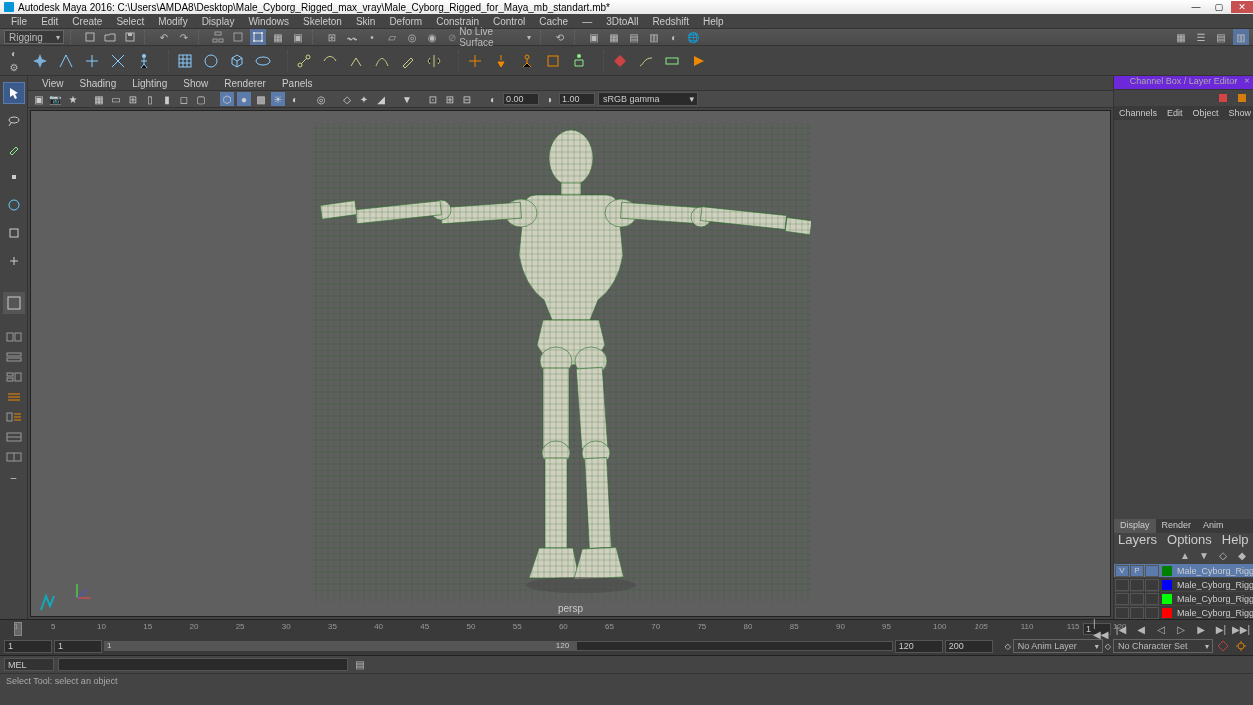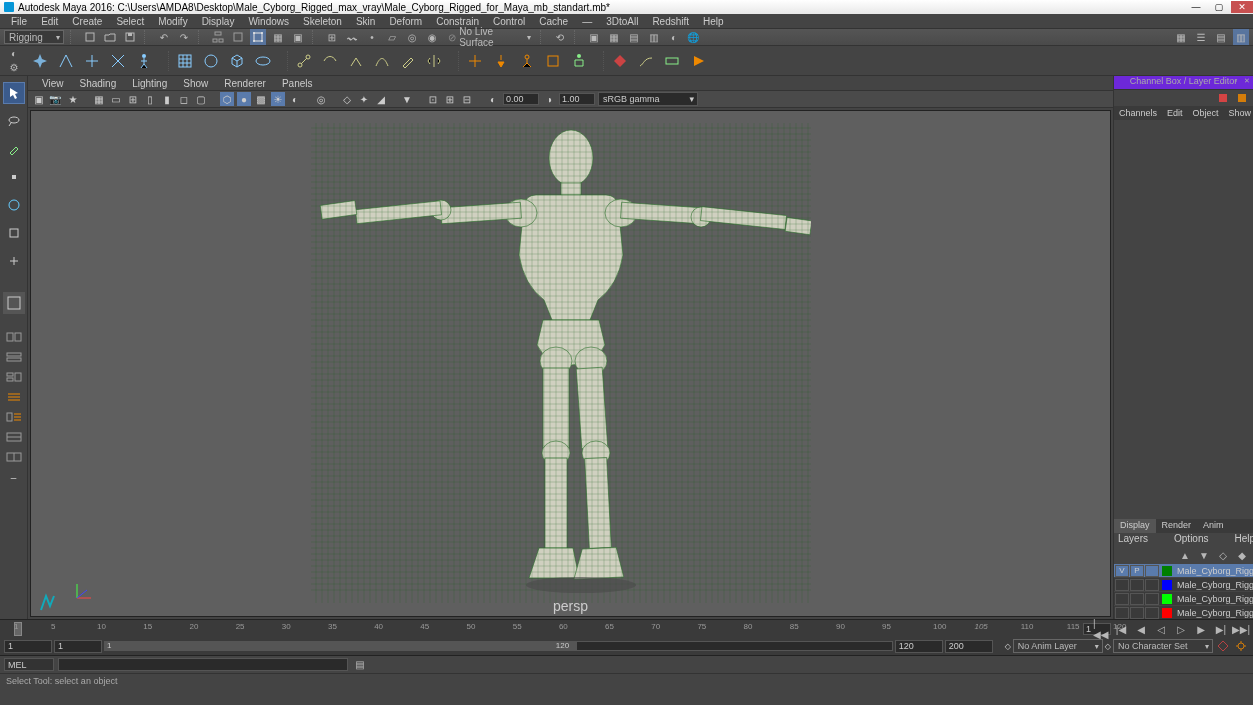--- a/index.html
+++ b/index.html
@@ -35,35 +35,35 @@
 .viewtoolbar { height:18px; background:#4a4a4a; display:flex; align-items:center; padding:0 4px; gap:3px; border-top:1px solid #333; border-bottom:1px solid #333; }
 .vtb { width:14px; height:14px; display:flex; align-items:center; justify-content:center; border:1px solid transparent; }
 .vtb.on { background:#5a7bac; }
 .numfield { width:36px; height:12px; background:#2a2a2a; border:1px solid #555; font-size:9px; color:#ccc; padding:0 2px; display:flex; align-items:center; }
 .gammabox { height:14px; background:#2a2a2a; border:1px solid #555; padding:0 14px 0 4px; font-size:9px; display:flex; align-items:center; position:relative; width:100px; }
 .gammabox::after { content:'▾'; position:absolute; right:3px; }
 
 .viewport { flex:1; background:#5f5f5f; position:relative; border:1px solid #222; margin:2px; overflow:hidden; }
 .viewport .axis { position:absolute; left:42px; bottom:14px; width:24px; height:24px; }
 .viewport .crank { position:absolute; left:6px; bottom:2px; width:22px; height:22px; }
-.persp-label { position:absolute; bottom:2px; left:50%; transform:translateX(-50%); font-size:14px; color:#ccc; }
+.persp-label { position:absolute; bottom:2px; left:50%; transform:translateX(-50%); font-size:10px; color:#ccc; }
 .cyborg { position:absolute; left:280px; top:12px; width:500px; height:480px; }
 
 .sidepanel { width:140px; background:#444; display:flex; flex-direction:column; border-left:1px solid #333; }
 .sidehead { height:14px; background:#6d28d9; font-size:9px; display:flex; justify-content:center; color:#aaa; border-bottom:1px solid #333; position:relative; }
 .sidehead .tiny { position:absolute; right:1px; top:1px; display:flex; gap:1px; }
 .sidehead .tiny div { width:8px; height:8px; font-size:7px; }
 .chtabs { height:14px; background:#3a3a3a; display:flex; align-items:center; font-size:9px; }
 .chtabs span { padding:0 5px; }
 .chbody { flex:1; background:#444; }
 .camicons { height:16px; display:flex; justify-content:flex-end; align-items:center; gap:3px; padding-right:3px; }
 .layertabs { height:14px; background:#3a3a3a; display:flex; font-size:9px; }
 .layertabs span { padding:1px 6px; }
 .layertabs span.act { background:#555; }
-.layermenu { height:14px; display:flex; align-items:flex-start; font-size:10px; padding-left:4px; gap:26px; }
+.layermenu { height:14px; display:flex; align-items:flex-end; font-size:13px; padding-left:4px; gap:10px; }
 .layericons { height:16px; display:flex; justify-content:flex-end; align-items:center; gap:3px; padding-right:3px; }
 .layerrow { height:13px; background:#3a3a3a; margin-top:1px; display:flex; align-items:center; font-size:9px; }
 .layercell { width:14px; height:12px; border:1px solid #555; display:flex; align-items:center; justify-content:center; margin-left:1px; font-size:8px; }
 .swatch { width:10px; height:10px; margin:0 3px; }
 .layername { flex:1; padding-left:2px; overflow:hidden; white-space:nowrap; }
 
 .timeslider { height:18px; background:#3a3a3a; border-top:1px solid #222; display:flex; align-items:center; position:relative; }
 .timetrack { position:absolute; left:14px; right:140px; top:0; bottom:0; }
 .timeblock { position:absolute; left:0; top:2px; width:8px; height:14px; background:#666; border:1px solid #888; }
 .tick { position:absolute; top:2px; font-size:8px; color:#999; }

